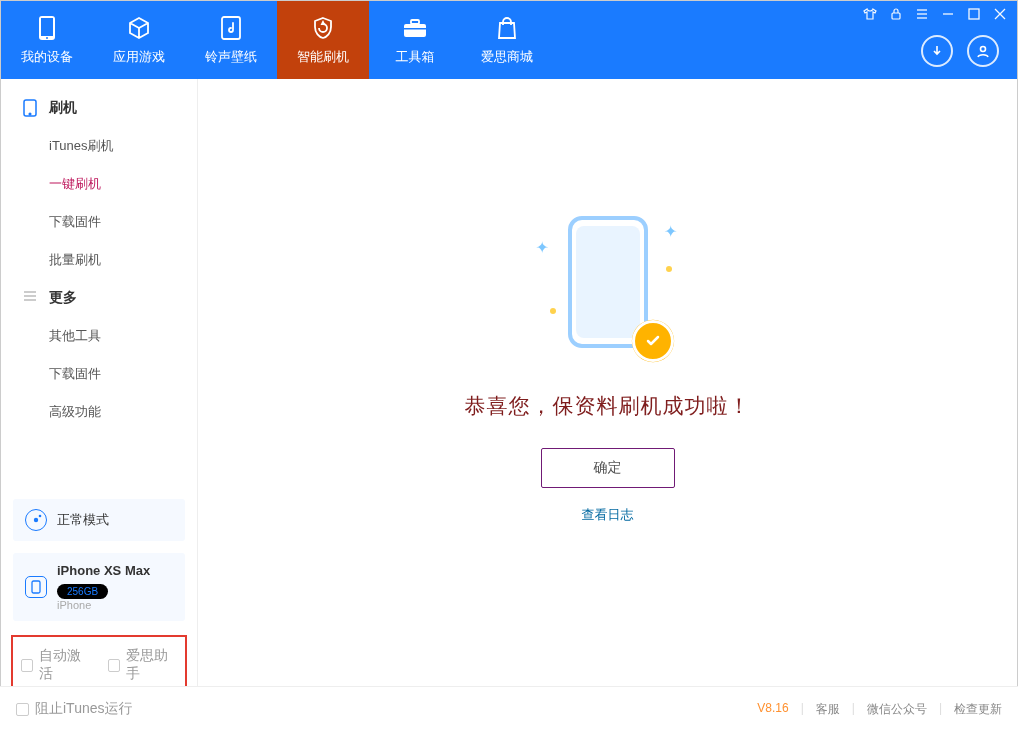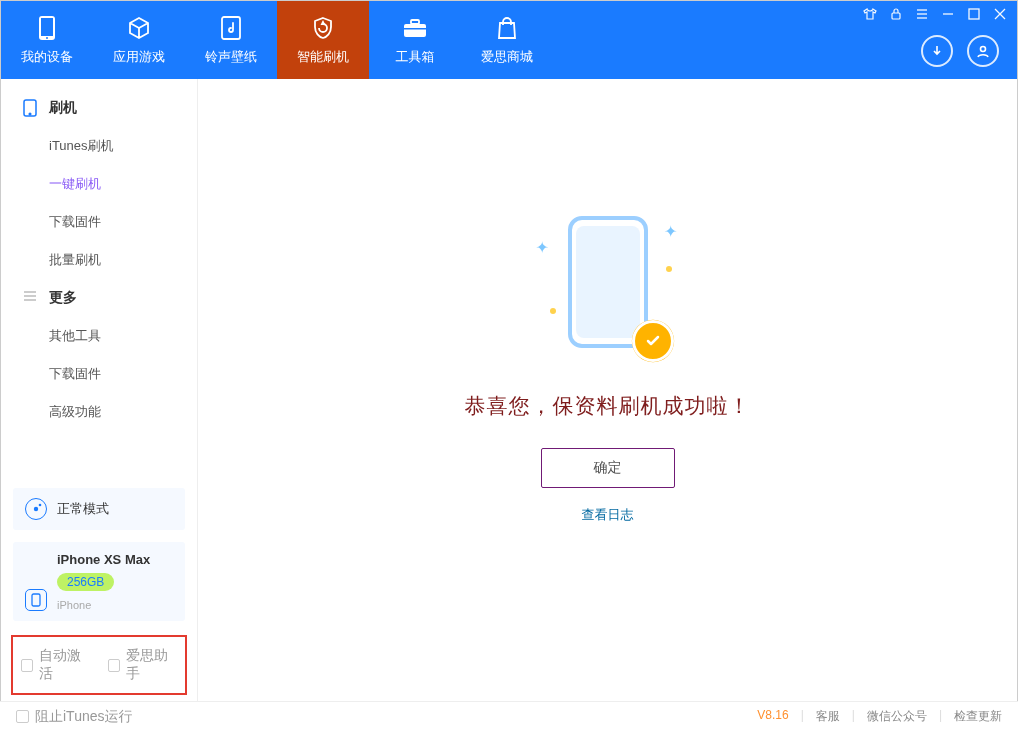--- a/index.html
+++ b/index.html
@@ -24,28 +24,28 @@
 .hr-circle { width: 32px; height: 32px; border: 2px solid rgba(255,255,255,0.85); border-radius: 50%; display: flex; align-items: center; justify-content: center; color: #fff; cursor: pointer; }
 
 
 .body { display: flex; height: 622px; }
 .sidebar { width: 197px; border-right: 1px solid #eee; display: flex; flex-direction: column; }
 .side-top { flex: 1; overflow: auto; padding-top: 10px; }
 .side-group-header { display: flex; align-items: flex-start; padding: 10px 18px 10px 20px; color: #333; font-size: 14px; font-weight: 600; }
 .side-group-header .sg-icon { width: 18px; margin-right: 10px; display: flex; align-items: center; justify-content: center; color: #1a7bff; }
 .side-group-header.more .sg-icon { color: #bbb; }
 .side-item { padding: 10px 18px 10px 48px; font-size: 13px; color: #555; cursor: pointer; }
-.side-item.active { color: #8b5cf6; }
+.side-item.active { color: #be185d; }
 
 .mode-card, .device-card { margin: 6px 12px; background: #f5f9ff; border-radius: 3px; padding: 10px 12px; display: flex; align-items: center; gap: 10px; color: #333; font-size: 13px; }
 .mode-card .mc-icon { width: 22px; height: 22px; border: 1.5px solid #1a7bff; border-radius: 50%; display:flex; align-items:center; justify-content:center;}
-.device-card { flex-direction: row; align-items: flex-end; }
+.device-card { flex-direction: row; align-items: center; }
 .device-card .dc-icon { width: 22px; height: 22px; border: 1.5px solid #1a7bff; border-radius: 5px; display:flex; align-items:center; justify-content:center; color:#1a7bff; flex-shrink:0;}
 .device-name { font-weight: 600; color: #333; }
-.device-capacity { display: inline-block; background: #bef264; color: #1a7bff; border-radius: 10px; font-size: 12px; padding: 2px 10px; margin: 6px 0 8px 0; }
+.device-capacity { display: inline-block; background: #000000; color: #1a7bff; border-radius: 10px; font-size: 10px; padding: 2px 10px; margin: 6px 0 0 0; }
 .device-type { font-size: 11px; color: #aaa; }
 
 .red-box { margin: 8px 10px 6px 10px; border: 2px solid #e33a2f; padding: 10px 8px; display: flex; gap: 18px; align-items: center; }
 .chk { display: flex; align-items: center; gap: 6px; font-size: 14px; color: #999; cursor: pointer; }
 .chk-box { width: 13px; height: 13px; border: 1px solid #ccc; border-radius: 2px; }
 
 
 .main { flex: 1; position: relative; background: #fff; display:flex; flex-direction:column; align-items:center; justify-content:center;}
 .illustration { position: relative; width: 120px; height: 140px; margin-top: -40px;}
 .phone-body { position:absolute; left:20px; top:0; width: 80px; height: 132px; border: 4px solid #9ccfff; border-radius: 14px; }
@@ -53,21 +53,21 @@
 .check-circle { position:absolute; right:-6px; bottom:-6px; width: 42px; height:42px; background:#ffb300; border-radius:50%; display:flex; align-items:center; justify-content:center; border:3px solid #fff; box-shadow: 0 0 0 0.15px #ffb300;}
 .spark { position:absolute; color:#7dc7ff; font-size:16px;}
 .spark.s1{left:-12px; top:22px;} .spark.s2{right:-10px; top:6px;}
 .dot{position:absolute; width:6px;height:6px;border-radius:50%;background:#ffd24d;} .dot.d1{left:2px; top:92px;} .dot.d2{right:-4px; top:50px;}
 
 .success-text { margin-top: 36px; font-size: 21px; color: #7f1d1d; letter-spacing: 1px;}
 .confirm-btn { margin-top: 28px; border: 1px solid #701a75; background:#fff; padding: 10px 52px; font-size: 14px; color:#555; cursor:pointer; border-radius:2px;}
 .log-link { margin-top: 18px; font-size: 13px; color:#0369a1; cursor:pointer;}
 
 
-.statusbar { position:absolute; bottom:0; left:0; right:0; height: 30px; border-top:1px solid #eee; display:flex; align-items:center; padding: 0 16px; font-size: 12px; color:#888; background:#fff;}
+.statusbar { position:absolute; bottom:0; left:0; right:0; height: 45px; border-top:1px solid #eee; display:flex; align-items:center; padding: 0 16px; font-size: 12px; color:#888; background:#fff;}
 .sb-left { display:flex; align-items:center; gap:6px; }
 .sb-right { margin-left:auto; display:flex; align-items:flex-start; gap: 12px;}
 .sb-right .divider { color:#ddd; }
 .sb-link { cursor:pointer; }
 .version { color:#ff9130; }
 </style>
 </head>
 <body>
 
 <div class="header">

